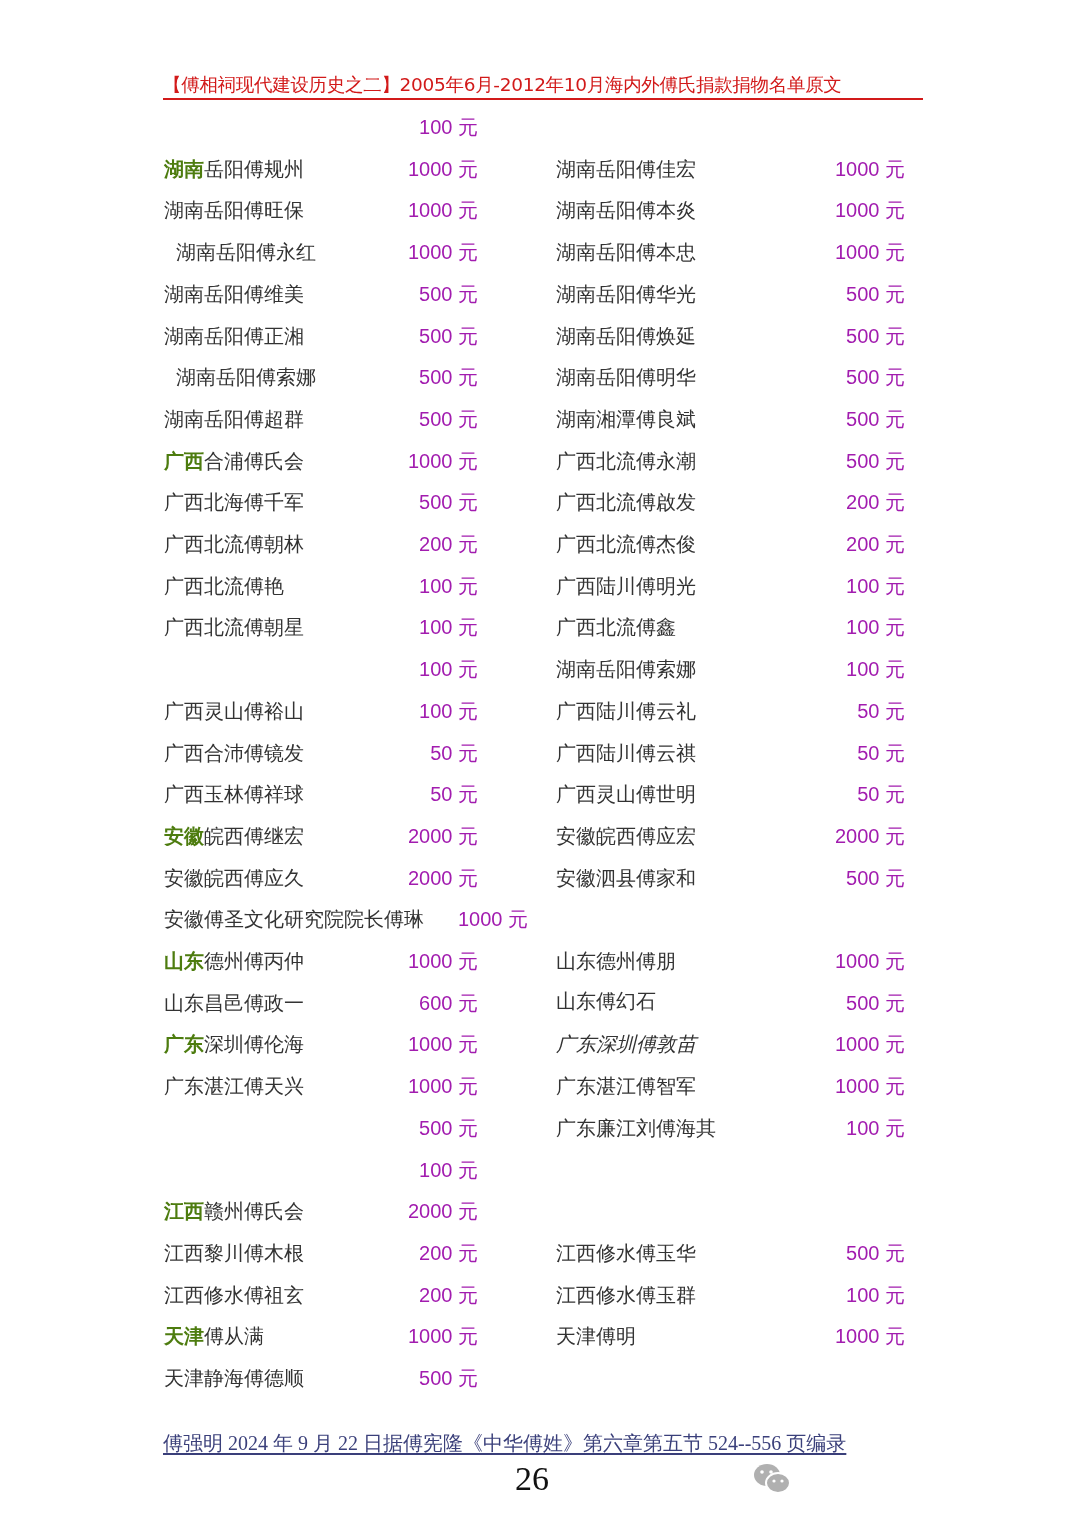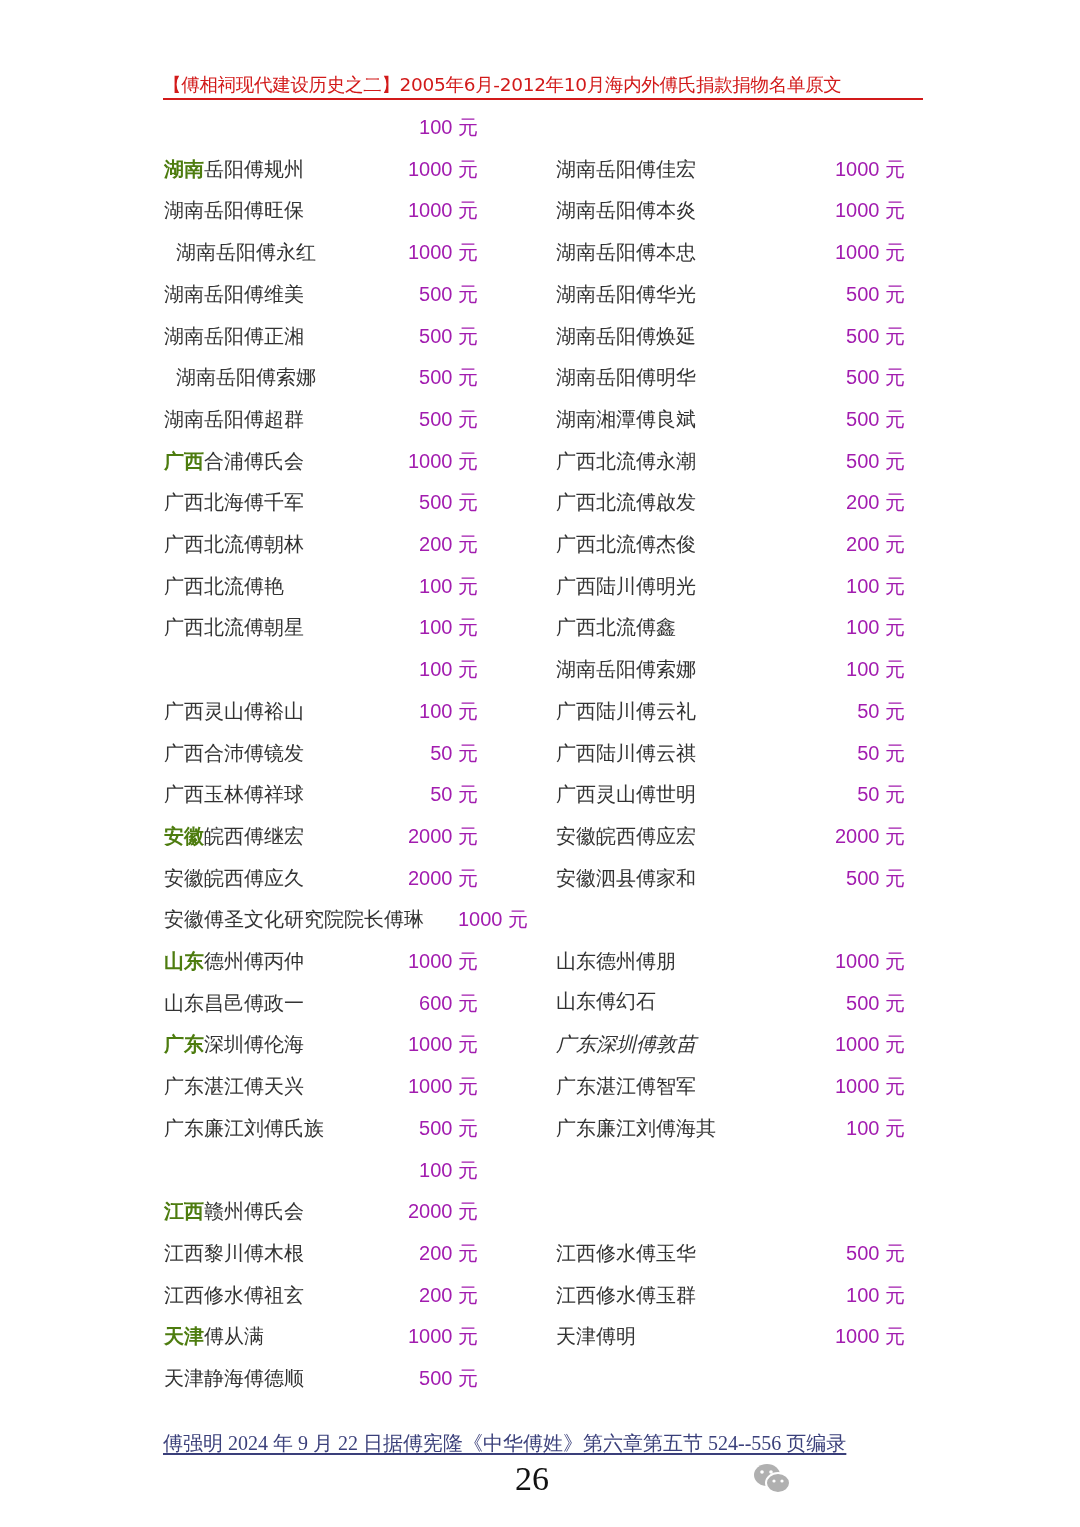--- a/index.html
+++ b/index.html
@@ -162,21 +162,20 @@
       <span class="cell-name" style="left: 556px; font-style: italic;">广东深圳傅敦苗</span>
       <span class="cell-amt" style="right: 175px;">1000 元</span>
     </div>
     <div class="row" style="top: 959.1px;">
       <span class="cell-name" style="left: 164px;"><span>广东湛江傅天兴</span></span>
       <span class="cell-amt" style="right: 602px;">1000 元</span>
       <span class="cell-name" style="left: 556px;">广东湛江傅智军</span>
       <span class="cell-amt" style="right: 175px;">1000 元</span>
     </div>
     <div class="row" style="top: 1000.8px;">
-      <span class="cell-name" style="left: 164px;"><span>广东廉江刘傅氏族</span></span>
       <span class="cell-amt" style="right: 602px;">500 元</span>
       <span class="cell-name" style="left: 556px;">广东廉江刘傅海其</span>
       <span class="cell-amt" style="right: 175px;">100 元</span>
     </div>
     <div class="row" style="top: 1042.5px;">
       <span class="cell-amt" style="right: 602px;">100 元</span>
     </div>
     <div class="row" style="top: 1084.2px;">
       <span class="cell-name" style="left: 164px;"><span class="bold">江西</span><span>赣州傅氏会</span></span>
       <span class="cell-amt" style="right: 602px;">2000 元</span>

